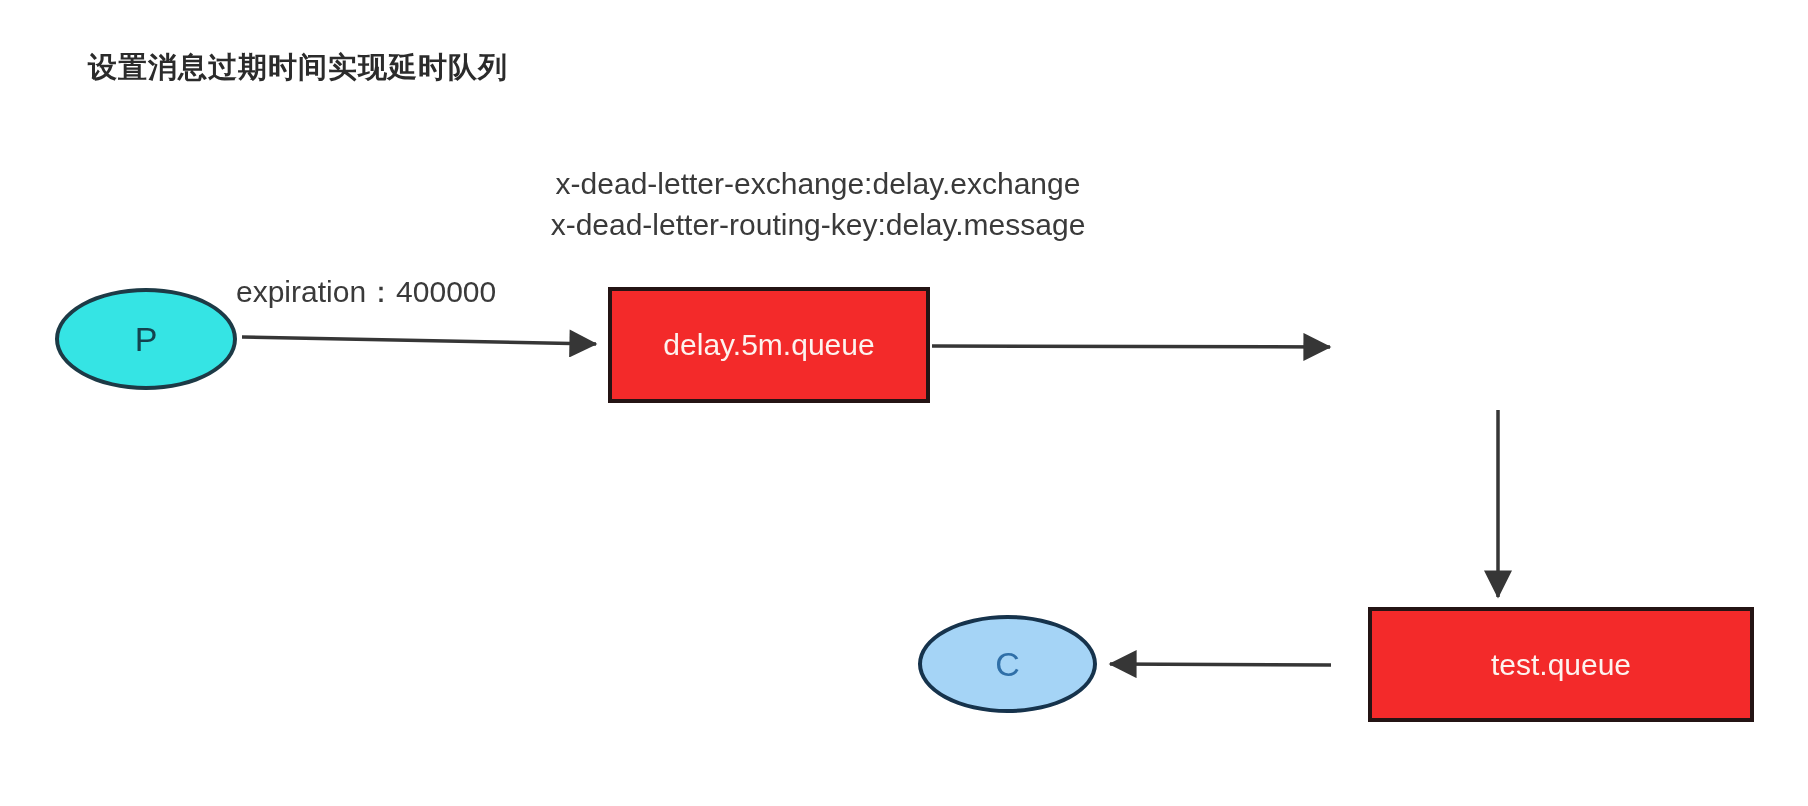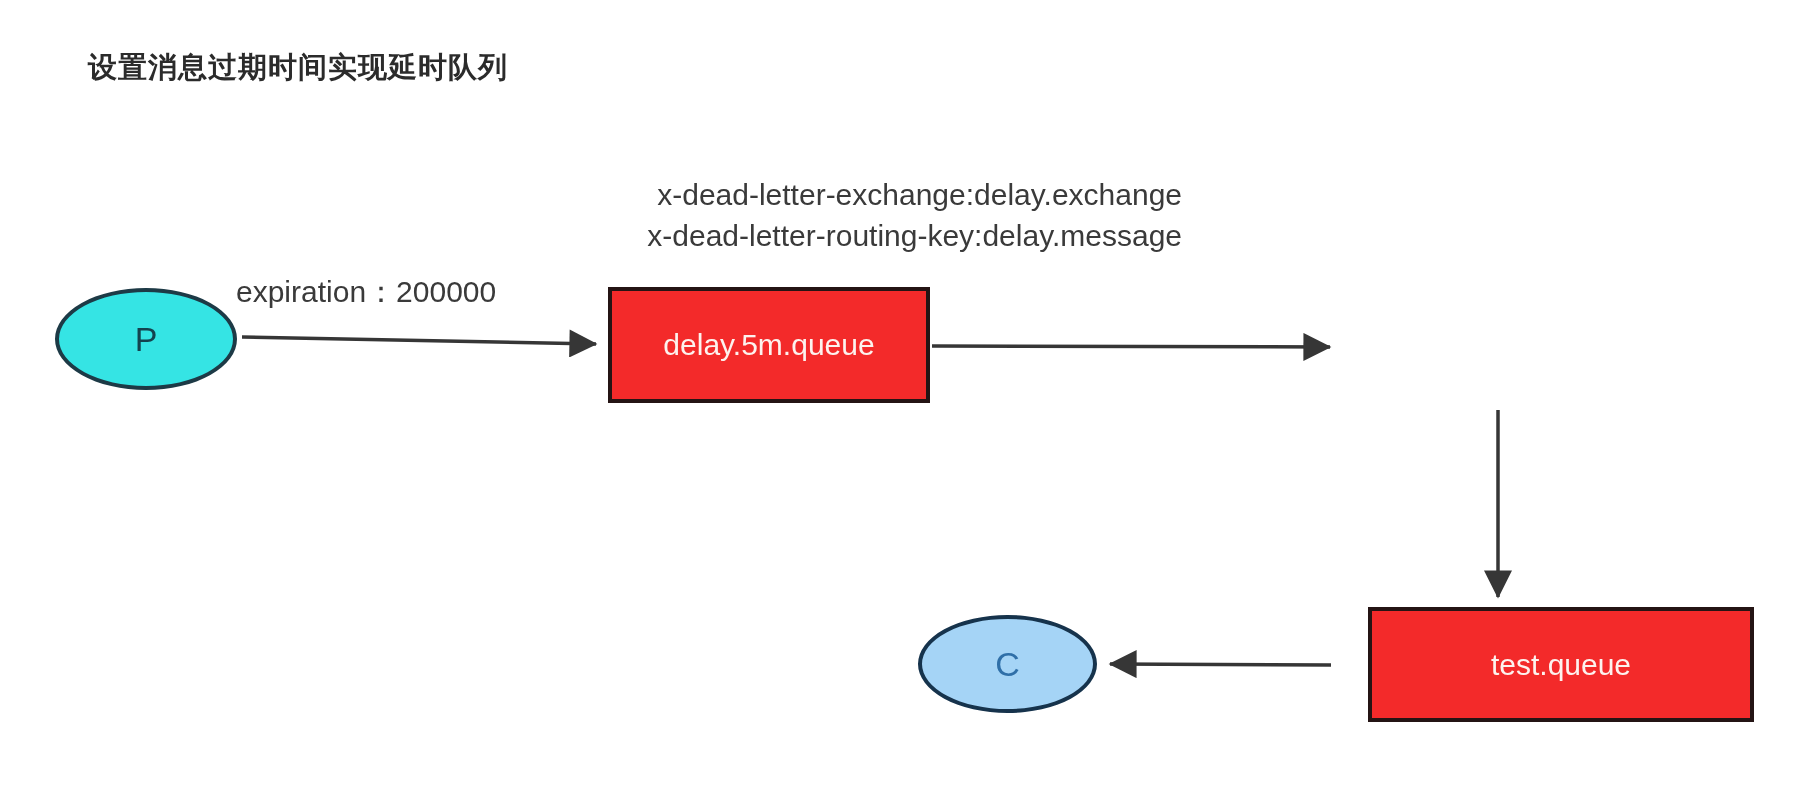--- a/index.html
+++ b/index.html
@@ -26,26 +26,25 @@
     color: #2b2b2b;
     letter-spacing: 1px;
   }
   .anno {
     position: absolute;
     color: #3a3a3a;
     font-size: 30px;
     white-space: nowrap;
   }
   .anno-dl {
-    left: 492px;
+    left: 473px;
     top: 163px;
     width: 690px;
-    text-align: right;
+    text-align: center;
     line-height: 41px;
-    margin-top: 11px;
   }
   .anno-exp  { left: 236px;  top: 272px; }
   .anno-rk   { left: 1025px; top: 478px; }
 
   .node {
     position: absolute;
     display: flex;
     align-items: center;
     justify-content: center;
     box-sizing: border-box;
@@ -104,21 +103,21 @@
 
 <div class="canvas">
 
   <h1 class="title">设置消息过期时间实现延时队列</h1>
 
   <div class="anno anno-dl">
     <div>x-dead-letter-exchange:delay.exchange</div>
     <div>x-dead-letter-routing-key:delay.message</div>
   </div>
 
-  <div class="anno anno-exp">expiration：200000</div>
+  <div class="anno anno-exp">expiration：400000</div>
 
 
   <div class="node ellipse producer">
     <span>P</span>
   </div>
 
   <div class="node rect delay-queue">
     <span>delay.5m.queue</span>
   </div>
 

